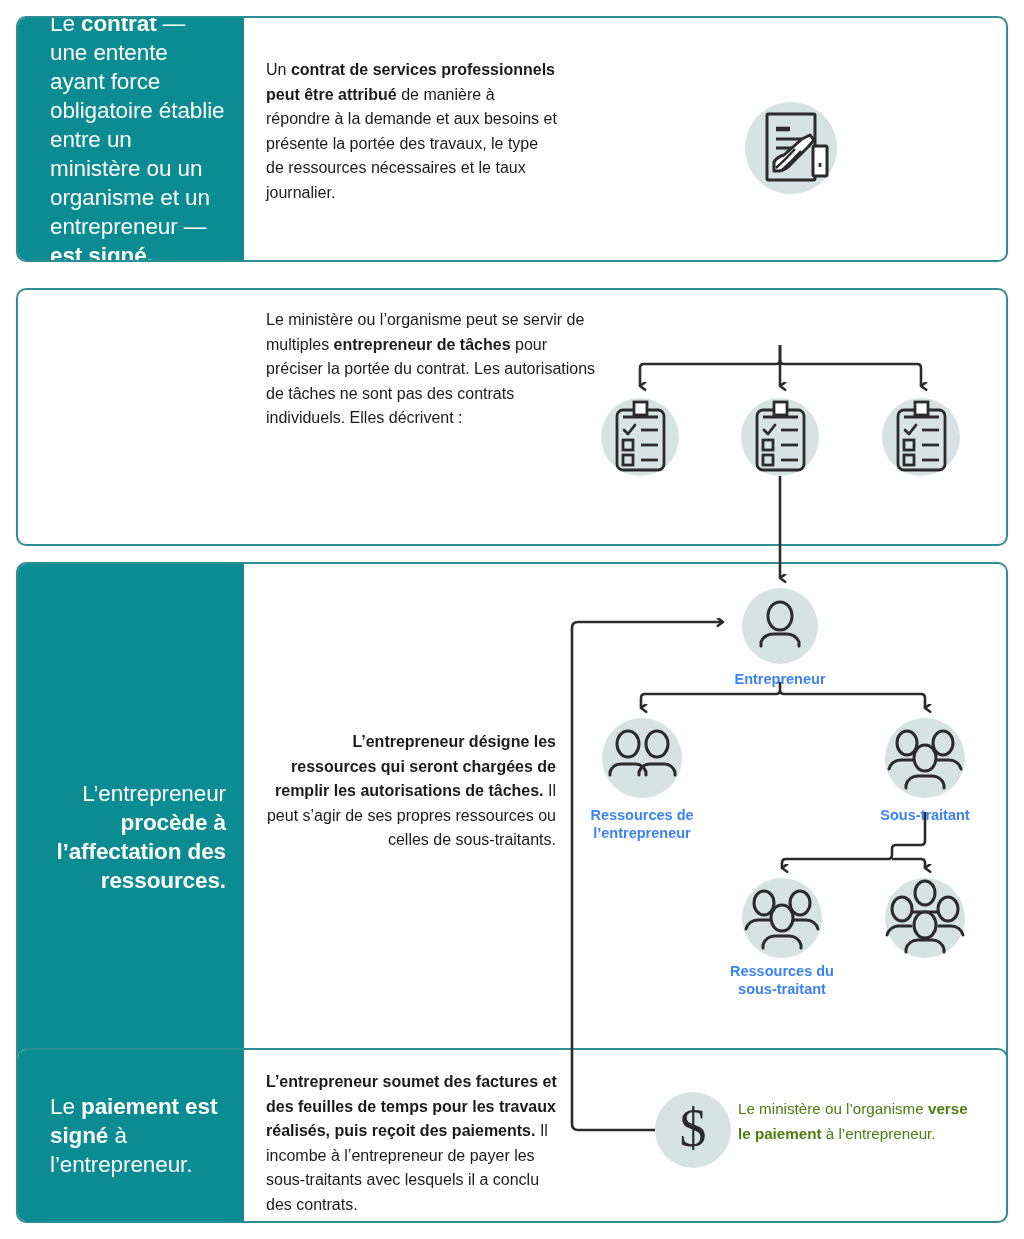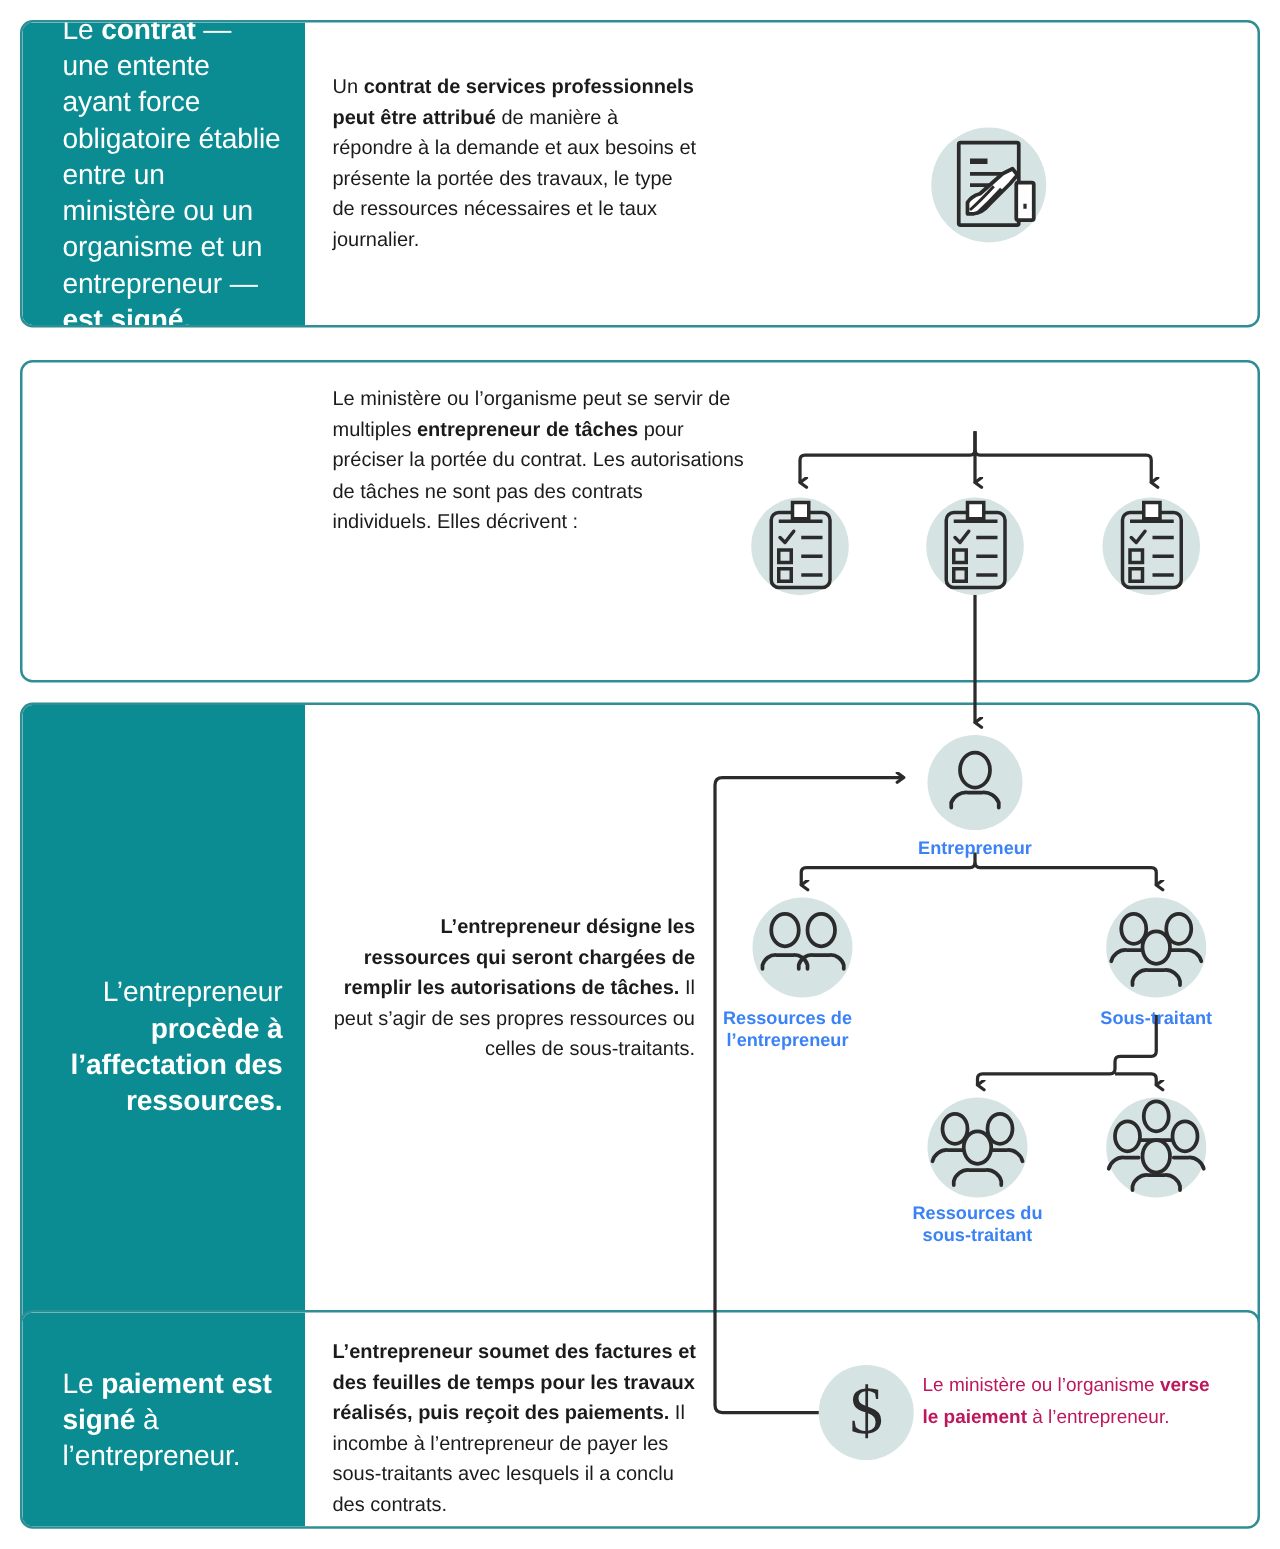--- a/index.html
+++ b/index.html
@@ -80,21 +80,21 @@
     font-size:14.5px;
     line-height:18px;
     font-weight:700;
     color:#3b82f6;
     white-space:pre-line;
   }
   .side-text{
     position:absolute;
     font-size:15.2px;
     line-height:24.5px;
-    color:#be185d;
+    color:#4d7c0f;
   }
   .side-text b{font-weight:700;}
 </style>
 </head>
 <body>
 
 <div id="root">
 
   <div class="panel" style="left:16px;top:16px;width:992px;height:246px;">
     <div class="teal">
@@ -193,21 +193,21 @@
 
   <div class="iconwrap" style="left:602px;top:718px;width:80px;height:80px;">
     <div class="disc" style="width:80px;height:80px;"></div>
     <svg width="80" height="80" viewBox="0 0 80 80" style="position:absolute;left:0;top:0;">
       <ellipse cx="26" cy="26" rx="11" ry="13" fill="none" stroke="#2b2b2b" stroke-width="3"></ellipse>
       <ellipse cx="55" cy="26" rx="11" ry="13" fill="none" stroke="#2b2b2b" stroke-width="3"></ellipse>
       <path d="M8 57 v-3 a11 11 0 0 1 11 -8 h14 a11 11 0 0 1 11 8 v3" fill="none" stroke="#2b2b2b" stroke-width="3" stroke-linecap="round"></path>
       <path d="M37 57 v-3 a11 11 0 0 1 11 -8 h14 a11 11 0 0 1 11 8 v3" fill="none" stroke="#2b2b2b" stroke-width="3" stroke-linecap="round"></path>
     </svg>
   </div>
-  <div class="caption" style="left:540px;top:806px;width:180px;">Ressources de
+  <div class="caption" style="left:552px;top:806px;width:180px;">Ressources de
 l’entrepreneur</div>
 
   <div class="iconwrap" style="left:885px;top:718px;width:80px;height:80px;">
     <div class="disc" style="width:80px;height:80px;"></div>
     <svg width="80" height="80" viewBox="0 0 80 80" style="position:absolute;left:0;top:0;">
       <ellipse cx="22" cy="25" rx="10" ry="12" fill="none" stroke="#2b2b2b" stroke-width="3"></ellipse>
       <ellipse cx="58" cy="25" rx="10" ry="12" fill="none" stroke="#2b2b2b" stroke-width="3"></ellipse>
       <path d="M4 51 a12 12 0 0 1 12 -9 h12" fill="none" stroke="#2b2b2b" stroke-width="3" stroke-linecap="round"></path>
       <path d="M76 51 a12 12 0 0 0 -12 -9 h-12" fill="none" stroke="#2b2b2b" stroke-width="3" stroke-linecap="round"></path>
       <ellipse cx="40" cy="40" rx="11" ry="13" fill="#d6e3e3" stroke="#2b2b2b" stroke-width="3"></ellipse>

